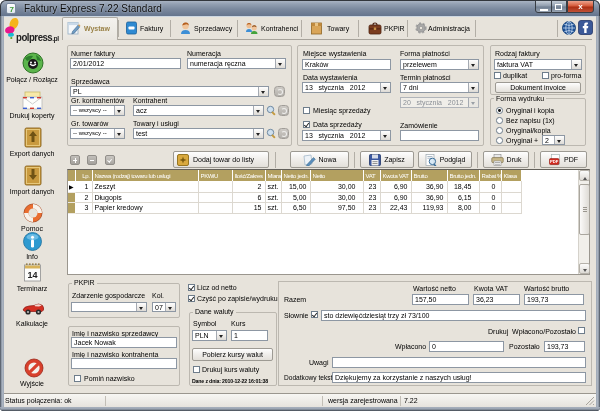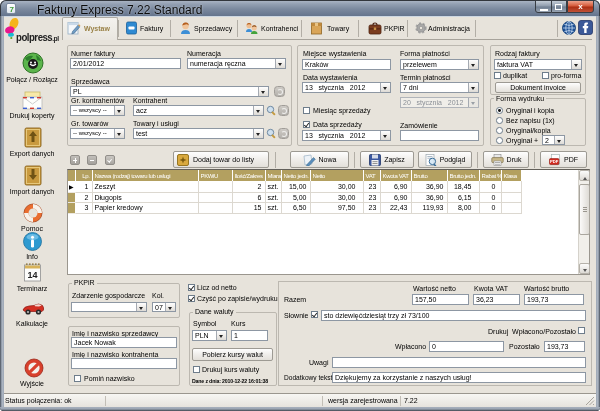--- a/index.html
+++ b/index.html
@@ -37,21 +37,21 @@
 <body>
 <div class="win">
 <div style="position:absolute;left:0;top:16px;width:4px;height:391px;background:linear-gradient(90deg,#474e59,#97a1af 40%,#b6bec9 75%,#8d99a9);"></div>
 <div style="position:absolute;right:0;top:16px;width:4px;height:391px;background:linear-gradient(270deg,#474e59,#97a1af 40%,#b6bec9 75%,#8d99a9);"></div>
 <div style="position:absolute;left:0;bottom:0;width:600px;height:4px;background:linear-gradient(0deg,#3d434c,#9aa4b2 50%,#a7b0bd);"></div>
 <div class="client"></div>
 
 <div style="position:absolute;left:6px;top:3px;width:10px;height:11px;background:linear-gradient(180deg,#fff,#dfe6ee);border-radius:2px;border:1px solid #7b8aa0;">
  <div style="position:absolute;left:2.4px;top:0.6px;font-size:8px;font-weight:bold;color:#3f9b35;">7</div>
 </div>
-<div style="position:absolute;left:37px;top:3px;font-size:12px;color:#0c0c0c;text-shadow:0 0 2px #cfd8e4;">Faktury Express 7.22 Standard</div>
+<div style="position:absolute;left:24px;top:3px;font-size:10px;color:#0c0c0c;text-shadow:0 0 2px #cfd8e4;">Faktury Express 7.22 Standard</div>
 
 <div style="position:absolute;left:535px;top:0;width:17px;height:13px;background:linear-gradient(180deg,#c3ccd6,#8d9aab 48%,#6f7e91 52%,#97a2b1);border:1px solid #383d44;border-radius:0 0 0 3px;">
  <div style="position:absolute;left:4px;top:8px;width:8px;height:2px;background:#fff;"></div>
 </div>
 <div style="position:absolute;left:552px;top:0;width:15px;height:13px;background:linear-gradient(180deg,#c3ccd6,#8d9aab 48%,#6f7e91 52%,#97a2b1);border:1px solid #383d44;border-left:none;">
  <div style="position:absolute;left:3px;top:3px;width:7px;height:6px;border:1.3px solid #fff;"></div>
 </div>
 <div style="position:absolute;left:567px;top:0;width:27px;height:13px;background:linear-gradient(180deg,#eda28c,#d55a3a 45%,#ab2f14 55%,#c05136);border:1px solid #383d44;border-radius:0 0 3px 0;color:#fff;font-size:8px;font-weight:bold;text-align:center;line-height:12px;">x</div>
 
 <svg class="ico" style="left:3px;top:17px;" width="20" height="24" viewBox="0 0 20 24">

